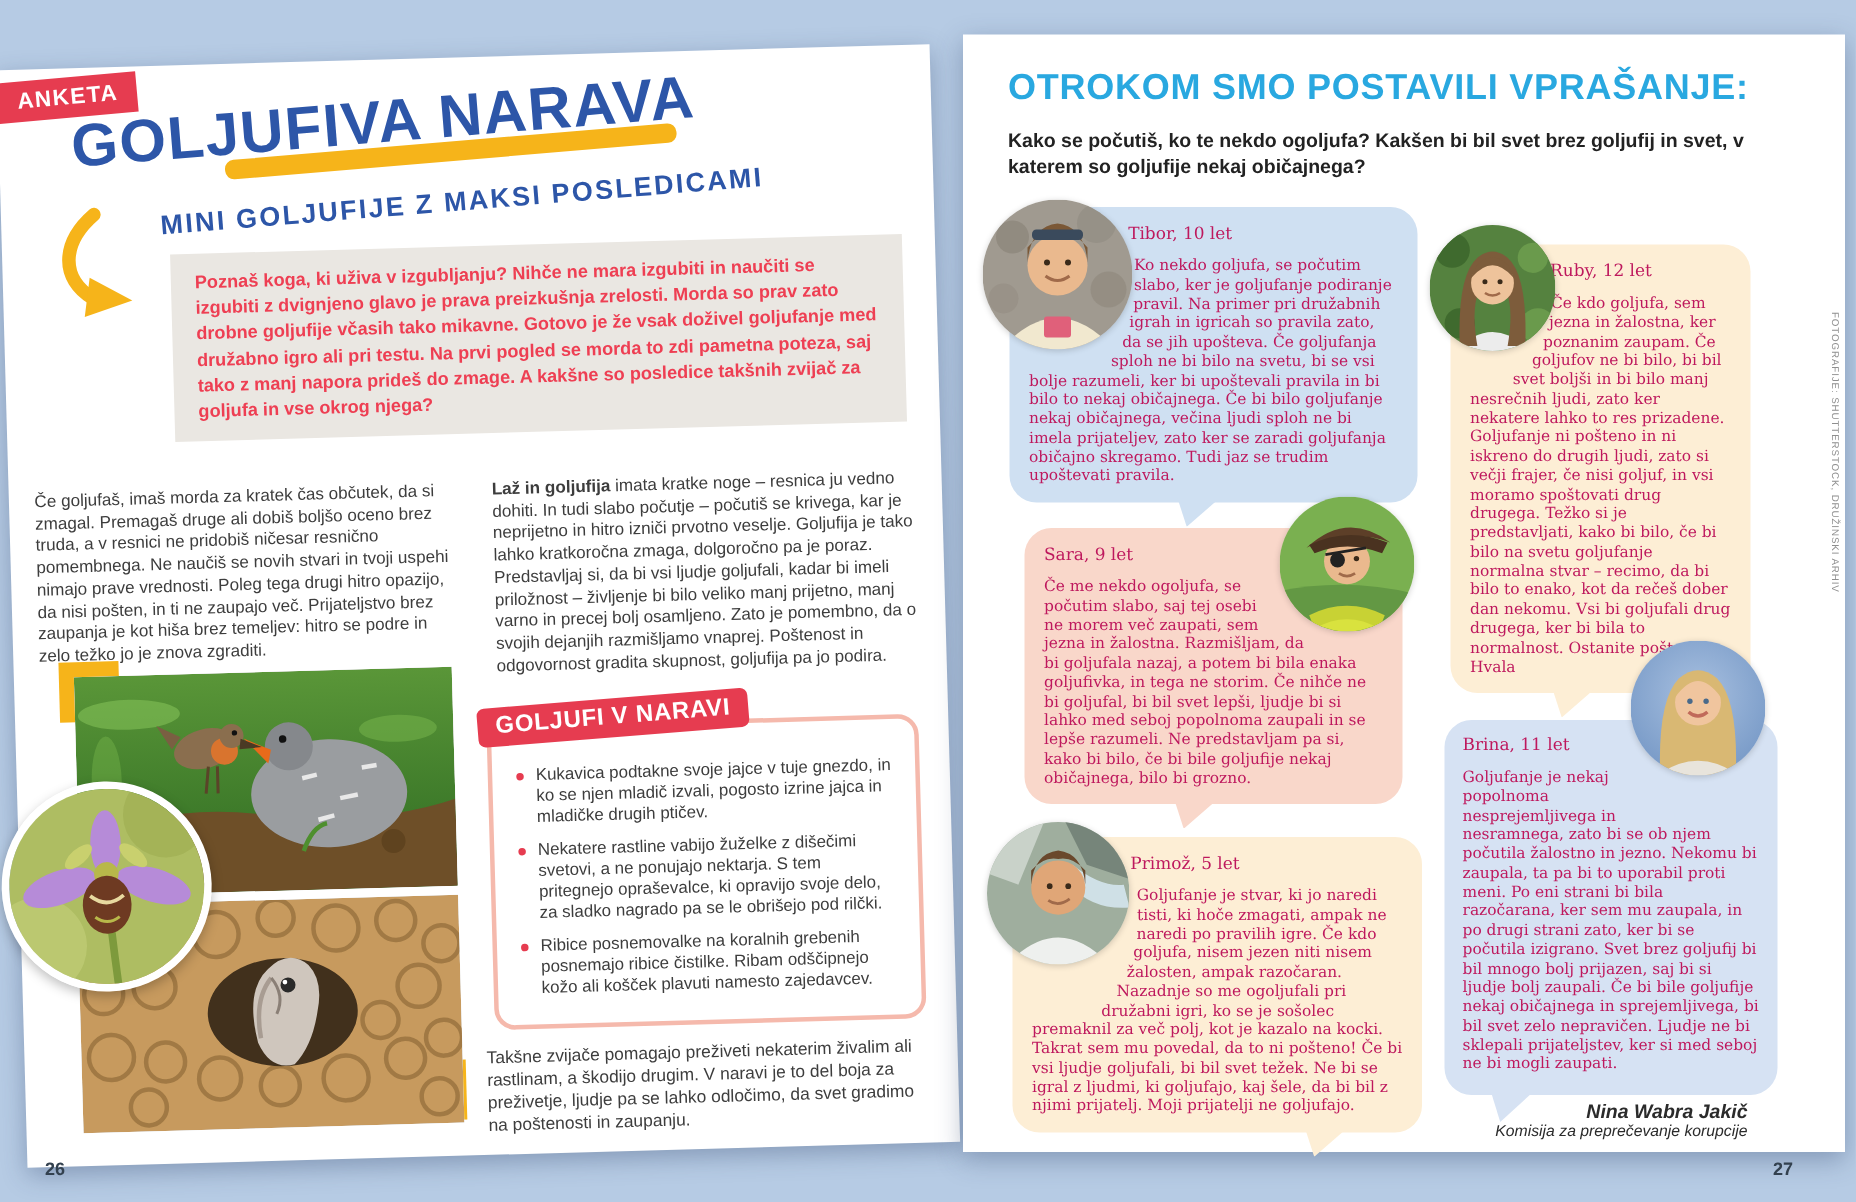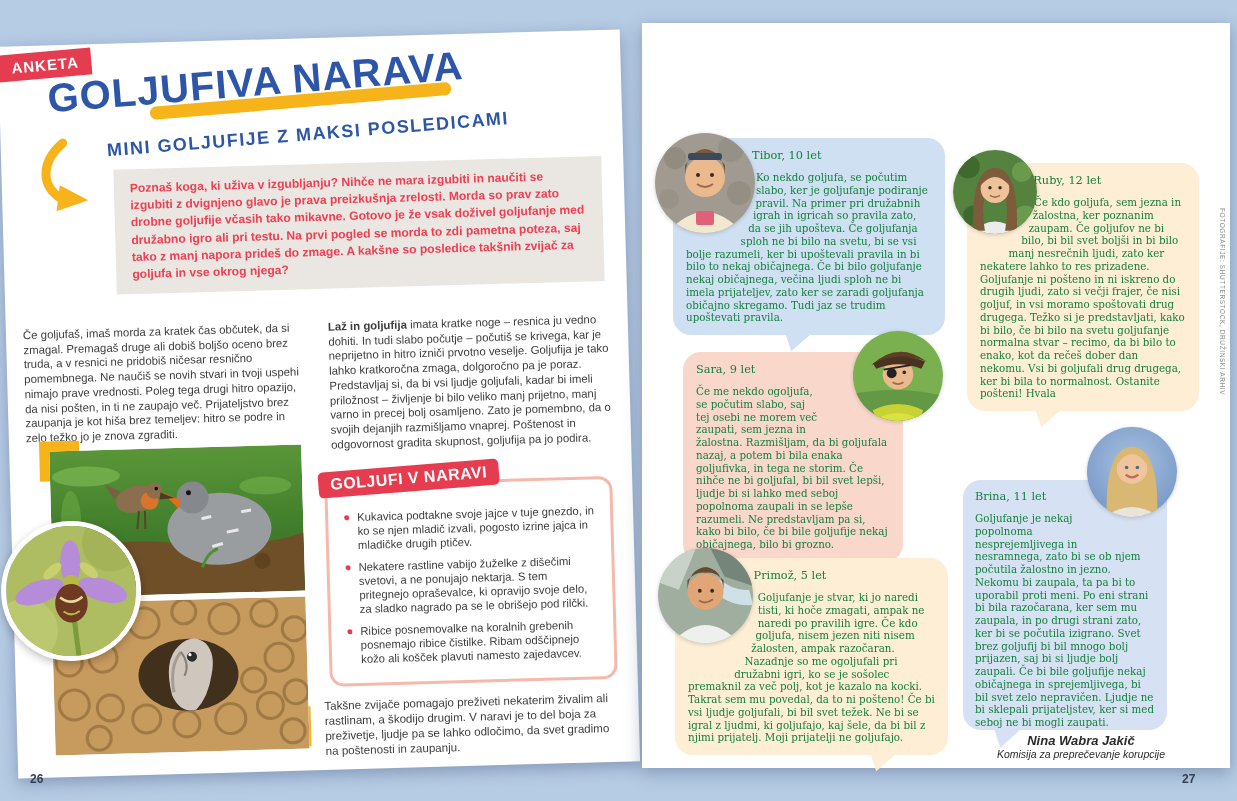--- a/index.html
+++ b/index.html
@@ -46,30 +46,30 @@
     border-radius:50%;background:#e63c50}
   .outro{left:308px;top:660px;width:296px;font-size:11.6px;line-height:1.3;color:#3d3d3d}
 
   
   .q-heading{left:30px;top:22px;color:#29a8e0;font-weight:bold;font-size:24px;
     letter-spacing:.5px;white-space:nowrap}
   .q-text{left:30px;top:62px;width:524px;font-weight:bold;font-size:13px;
     line-height:1.32;color:#222}
   .bubble{position:absolute;border-radius:18px;background:var(--bc);
     padding:11px 13px;box-sizing:border-box;z-index:1;
-    font-family:"DejaVu Serif", serif;color:#15803d}
+    font-family:"DejaVu Serif", serif;color:#be185d}
   .b-name{font-size:11.3px;margin-bottom:9px}
   .b-text{font-size:10.3px;line-height:1.24}
   .tail{position:absolute;bottom:-16px;width:28px;height:19px;background:var(--bc);
     clip-path:polygon(0 0,100% 0,22% 100%)}
   .spacer{display:block}
   .avatar{position:absolute;border-radius:50%;overflow:hidden;z-index:2;
     box-shadow:0 1px 4px rgba(0,0,0,.18)}
   .avatar svg{display:block;width:100%;height:100%}
-  .attribution{right:65px;top:710px;text-align:center;color:#2b2b2b}
+  .attribution{right:65px;top:710px;text-align:right;color:#2b2b2b}
   .attribution .a-name{font-weight:bold;font-style:italic;font-size:13px}
   .attribution .a-org{font-style:italic;font-weight:normal;font-size:10.5px}
   .credit{right:4px;top:185px;writing-mode:vertical-rl;font-size:6.5px;
     letter-spacing:.6px;color:#8f8f8f;white-space:nowrap}
   .pagenum{position:absolute;font-weight:bold;font-size:12px;color:#33414f}
 </style>
 </head>
 <body>
 
 <div class="page page-left">
@@ -186,20 +186,22 @@
       <li>Nekatere rastline vabijo žuželke z dišečimi svetovi, a ne ponujajo nektarja. S tem pritegnejo opraševalce, ki opravijo svoje delo, za sladko nagrado pa se le obrišejo pod rilčki.</li>
       <li>Ribice posnemovalke na koralnih grebenih posnemajo ribice čistilke. Ribam odščipnejo kožo ali košček plavuti namesto zajedavcev.</li>
     </ul>
   </div>
 
   <p class="abs outro">Takšne zvijače pomagajo preživeti nekaterim živalim ali rastlinam, a škodijo drugim. V naravi je to del boja za preživetje, ljudje pa se lahko odločimo, da svet gradimo na poštenosti in zaupanju.</p>
 </div>
 
 <div class="page page-right">
 
+  <div class="abs q-heading">OTROKOM SMO POSTAVILI VPRAŠANJE:</div>
+  <p class="abs q-text">Kako se počutiš, ko te nekdo ogoljufa? Kakšen bi bil svet brez goljufij in svet, v katerem so goljufije nekaj običajnega?</p>
 
   <div class="bubble" style="--bc:#cfe0f2;left:31px;top:115px;width:272px;min-height:180px">
     <span class="spacer" style="float:left;width:86px;height:98px;shape-outside:circle(82px at -12px 38px)"></span>
     <div class="b-name">Tibor, 10 let</div>
     <p class="b-text">Ko nekdo goljufa, se počutim slabo, ker je goljufanje podiranje pravil. Na primer pri družabnih igrah in igricah so pravila zato, da se jih upošteva. Če goljufanja sploh ne bi bilo na svetu, bi se vsi bolje razumeli, ker bi upoštevali pravila in bi bilo to nekaj običajnega. Če bi bilo goljufanje nekaj običajnega, večina ljudi sploh ne bi imela prijateljev, zato ker se zaradi goljufanja običajno skregamo. Tudi jaz se trudim upoštevati pravila.</p>
     <span class="tail" style="left:112px"></span>
   </div>
   <div class="avatar" style="left:13px;top:110px;width:100px;height:100px">
     <svg viewBox="0 0 100 100">
       <rect width="100" height="100" fill="#a09a90"></rect>
@@ -211,21 +213,21 @@
       <rect x="41" y="78" width="18" height="14" rx="2" fill="#e0607a"></rect>
       <circle cx="50" cy="44" r="20" fill="#eab98e"></circle>
       <path d="M30 42 Q32 18 50 16 Q68 18 70 42 L70 32 Q60 20 50 22 Q40 20 30 32 Z" fill="#7b5836"></path>
       <rect x="33" y="20" width="34" height="7" rx="3" fill="#3a4a5c"></rect>
       <path d="M42 51 Q50 57 58 51" stroke="#a06a4a" stroke-width="2" fill="none"></path>
       <circle cx="43" cy="42" r="2" fill="#3a2a1a"></circle>
         <circle cx="57" cy="42" r="2" fill="#3a2a1a"></circle>
     </svg>
   </div>
 
-  <div class="bubble" style="--bc:#fdeed5;left:325px;top:140px;width:232px;min-height:245px">
+  <div class="bubble" style="--bc:#fdeed5;left:325px;top:140px;width:200px;min-height:245px">
     <span class="spacer" style="float:left;width:62px;height:80px;shape-outside:circle(64px at -10px 22px)"></span>
     <div class="b-name">Ruby, 12 let</div>
     <p class="b-text">Če kdo goljufa, sem jezna in žalostna, ker poznanim zaupam. Če goljufov ne bi bilo, bi bil svet boljši in bi bilo manj nesrečnih ljudi, zato ker nekatere lahko to res prizadene. Goljufanje ni pošteno in ni iskreno do drugih ljudi, zato si večji frajer, če nisi goljuf, in vsi moramo spoštovati drug drugega. Težko si je predstavljati, kako bi bilo, če bi bilo na svetu goljufanje normalna stvar – recimo, da bi bilo to enako, kot da rečeš dober dan nekomu. Vsi bi goljufali drug drugega, ker bi bila to normalnost. Ostanite pošteni! Hvala</p>
     <span class="tail" style="left:68px"></span>
   </div>
   <div class="avatar" style="left:311px;top:127px;width:84px;height:84px">
     <svg viewBox="0 0 100 100">
       <rect width="100" height="100" fill="#55823f"></rect>
       <circle cx="18" cy="20" r="14" fill="#3f6a2e"></circle>
         <circle cx="82" cy="26" r="12" fill="#6a9a4c"></circle>
@@ -234,21 +236,21 @@
       <path d="M20 100 Q50 70 80 100 Z" fill="#ececec"></path>
       <path d="M24 96 Q22 40 38 26 Q50 16 62 26 Q78 40 76 96 L62 96 Q70 50 50 42 Q30 50 38 96 Z" fill="#7d5c3b"></path>
       <circle cx="50" cy="46" r="17" fill="#eec39b"></circle>
       <path d="M33 42 Q38 26 50 26 Q62 26 67 42 Q58 32 50 32 Q42 32 33 42 Z" fill="#7d5c3b"></path>
       <circle cx="44" cy="45" r="2" fill="#3a2a1a"></circle>
         <circle cx="56" cy="45" r="2" fill="#3a2a1a"></circle>
       <path d="M44 54 Q50 58 56 54" stroke="#a06a4a" stroke-width="2" fill="none"></path>
     </svg>
   </div>
 
-  <div class="bubble" style="--bc:#f9d7ca;left:41px;top:329px;width:220px;min-height:168px">
+  <div class="bubble" style="--bc:#f9d7ca;left:41px;top:329px;width:252px;min-height:168px">
     <span class="spacer" style="float:right;width:94px;height:72px;shape-outside:circle(70px at 88px 6px)"></span>
     <div class="b-name">Sara, 9 let</div>
     <p class="b-text">Če me nekdo ogoljufa, se počutim slabo, saj tej osebi ne morem več zaupati, sem jezna in žalostna. Razmišljam, da bi goljufala nazaj, a potem bi bila enaka goljufivka, in tega ne storim. Če nihče ne bi goljufal, bi bil svet lepši, ljudje bi si lahko med seboj popolnoma zaupali in se lepše razumeli. Ne predstavljam pa si, kako bi bilo, če bi bile goljufije nekaj običajnega, bilo bi grozno.</p>
     <span class="tail" style="left:100px"></span>
   </div>
   <div class="avatar" style="left:211px;top:308px;width:90px;height:90px">
     <svg viewBox="0 0 100 100">
       <rect width="100" height="100" fill="#7ab050"></rect>
       <path d="M0 70 Q50 60 100 72 L100 100 L0 100 Z" fill="#639844"></path>
       <path d="M18 100 Q50 66 82 100 Z" fill="#d9e23e"></path>
@@ -277,21 +279,21 @@
       <path d="M60 30 Q80 46 96 44 L100 60 Q74 62 58 44 Z" fill="#cfe0e6"></path>
       <path d="M14 100 Q50 62 86 100 Z" fill="#eef0ee"></path>
       <circle cx="50" cy="46" r="19" fill="#e0a677"></circle>
       <path d="M31 44 Q33 22 50 20 Q67 22 69 44 L69 34 Q60 24 50 26 Q40 24 31 34 Z" fill="#6a482c"></path>
       <circle cx="44" cy="45" r="2" fill="#3a2a1a"></circle>
         <circle cx="57" cy="45" r="2" fill="#3a2a1a"></circle>
       <path d="M43 55 Q50 60 58 54" stroke="#a06a4a" stroke-width="2" fill="none"></path>
     </svg>
   </div>
 
-  <div class="bubble" style="--bc:#d6e2f3;left:321px;top:457px;width:204px;height:250px;overflow:hidden;padding:10px 12px">
+  <div class="bubble" style="--bc:#d6e2f3;left:321px;top:457px;width:222px;height:250px;overflow:hidden;padding:10px 12px">
     <span class="spacer" style="float:right;width:114px;height:48px;shape-outside:circle(66px at 102px -12px)"></span>
     <div class="b-name">Brina, 11 let</div>
     <p class="b-text">Goljufanje je nekaj popolnoma nesprejemljivega in nesramnega, zato bi se ob njem počutila žalostno in jezno. Nekomu bi zaupala, ta pa bi to uporabil proti meni. Po eni strani bi bila razočarana, ker sem mu zaupala, in po drugi strani zato, ker bi se počutila izigrano. Svet brez goljufij bi bil mnogo bolj prijazen, saj bi si ljudje bolj zaupali. Če bi bile goljufije nekaj običajnega in sprejemljivega, bi bil svet zelo nepravičen. Ljudje ne bi sklepali prijateljstev, ker si med seboj ne bi mogli zaupati.</p>
   </div>
   <span class="tail" style="--bc:#d6e2f3;position:absolute;left:352px;top:705px;width:28px;height:20px;background:#d6e2f3;clip-path:polygon(0 0,100% 0,22% 100%)"></span>
   <div class="avatar" style="left:445px;top:404px;width:90px;height:90px">
     <svg viewBox="0 0 100 100">
       <defs>
         <radialGradient id="bgb" cx=".5" cy=".4" r=".8">
           <stop offset="0" stop-color="#a8c0e0"></stop>

